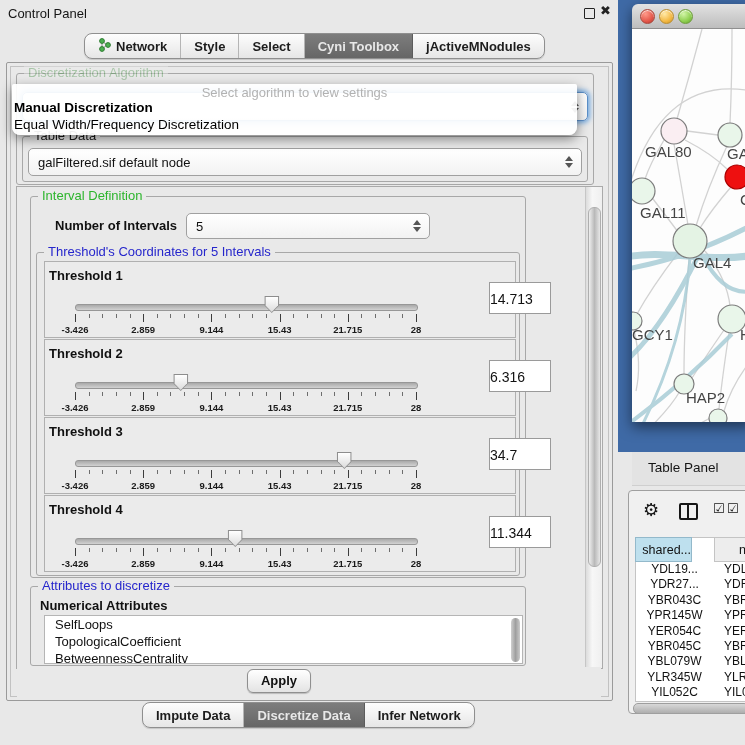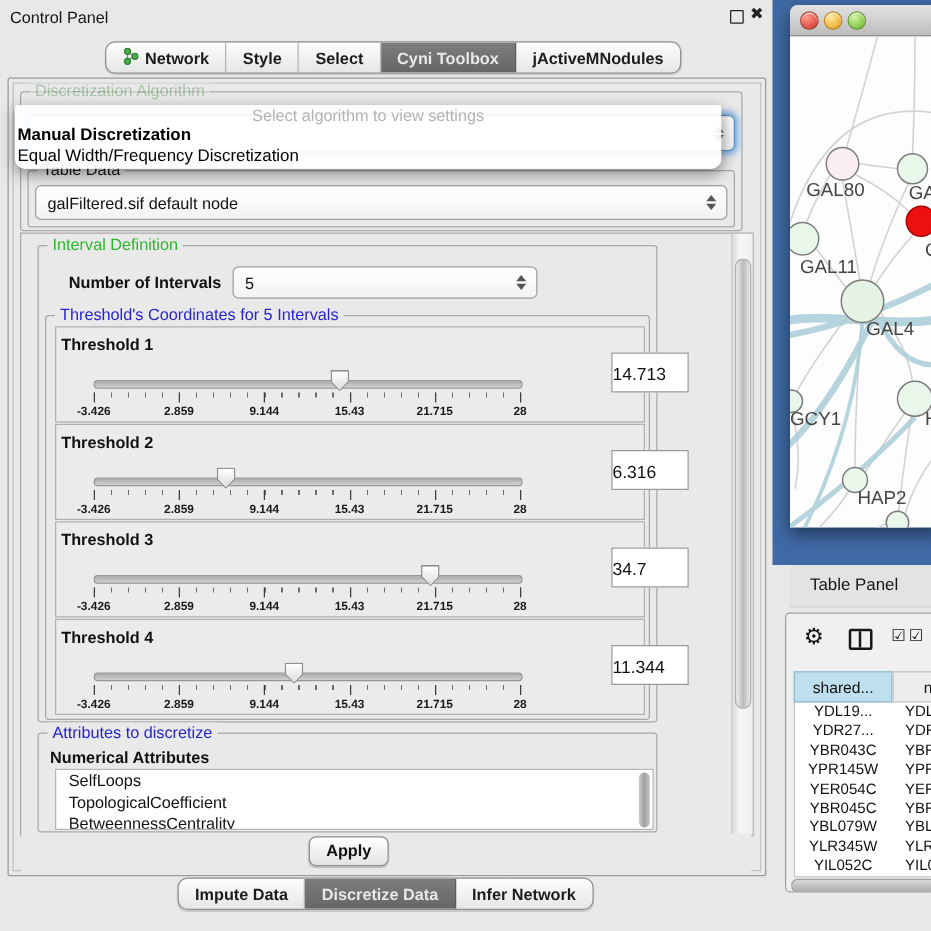--- a/index.html
+++ b/index.html
@@ -107,22 +107,22 @@
 
   .tablepanel{left:618px;top:452px;width:127px;height:293px;background:#e8e8e8;}
   .tp-header{left:14px;top:0;width:127px;height:33px;background:#e3e3e3;border-bottom:1px solid #cfcfcf;}
   .tp-title{left:16px;top:8px;font-size:13.5px;color:#151515;}
   .tp-box{left:10px;top:38px;width:120px;height:222px;border:1px solid #9f9f9f;border-radius:4px;background:#f0f0f0;overflow:hidden;}
   .tp-gear{position:absolute;left:14px;top:8px;font-size:18px;color:#161616;}
   .tp-split{position:absolute;left:50px;top:12px;width:15px;height:13px;border:2px solid #161616;border-radius:2px;}
   .tp-split i{position:absolute;left:6px;top:0;width:2px;height:13px;background:#161616;display:block;}
   .tp-check{position:absolute;top:10px;font-size:13px;color:#161616;}
   .tp-tablebg{position:absolute;left:6px;top:46px;width:170px;height:163px;background:#fff;border:1px solid #c4c4c4;}
-  .tp-h1{position:absolute;left:6px;top:46px;width:79px;height:25px;background:#bee0ee;border:1px solid #93b9cb;
-         box-sizing:border-box;font-size:12.5px;text-align:center;line-height:24px;}
+  .tp-h1{position:absolute;left:6px;top:46px;width:57px;height:25px;background:#bee0ee;border:1px solid #93b9cb;
+         box-sizing:border-box;font-size:12.5px;text-align:right;line-height:24px;}
   .tp-h2{position:absolute;left:85px;top:46px;width:92px;height:25px;background:#ededed;border:1px solid #c4c4c4;
          box-sizing:border-box;font-size:12.5px;padding-left:24px;line-height:24px;}
   .tp-rows{position:absolute;left:6px;top:71px;width:170px;height:138px;overflow:hidden;}
   .tp-row{height:15.4px;display:flex;font-size:12px;line-height:15.4px;}
   .tp-row .c1{width:79px;text-align:center;}
   .tp-row .c2{padding-left:10px;}
   .hscroll{position:absolute;left:4px;top:212px;width:114px;height:9px;border-radius:5px;
          background:linear-gradient(#d8d8d8,#aeaeae);border:1px solid #9e9e9e;}
 </style>
 </head>

